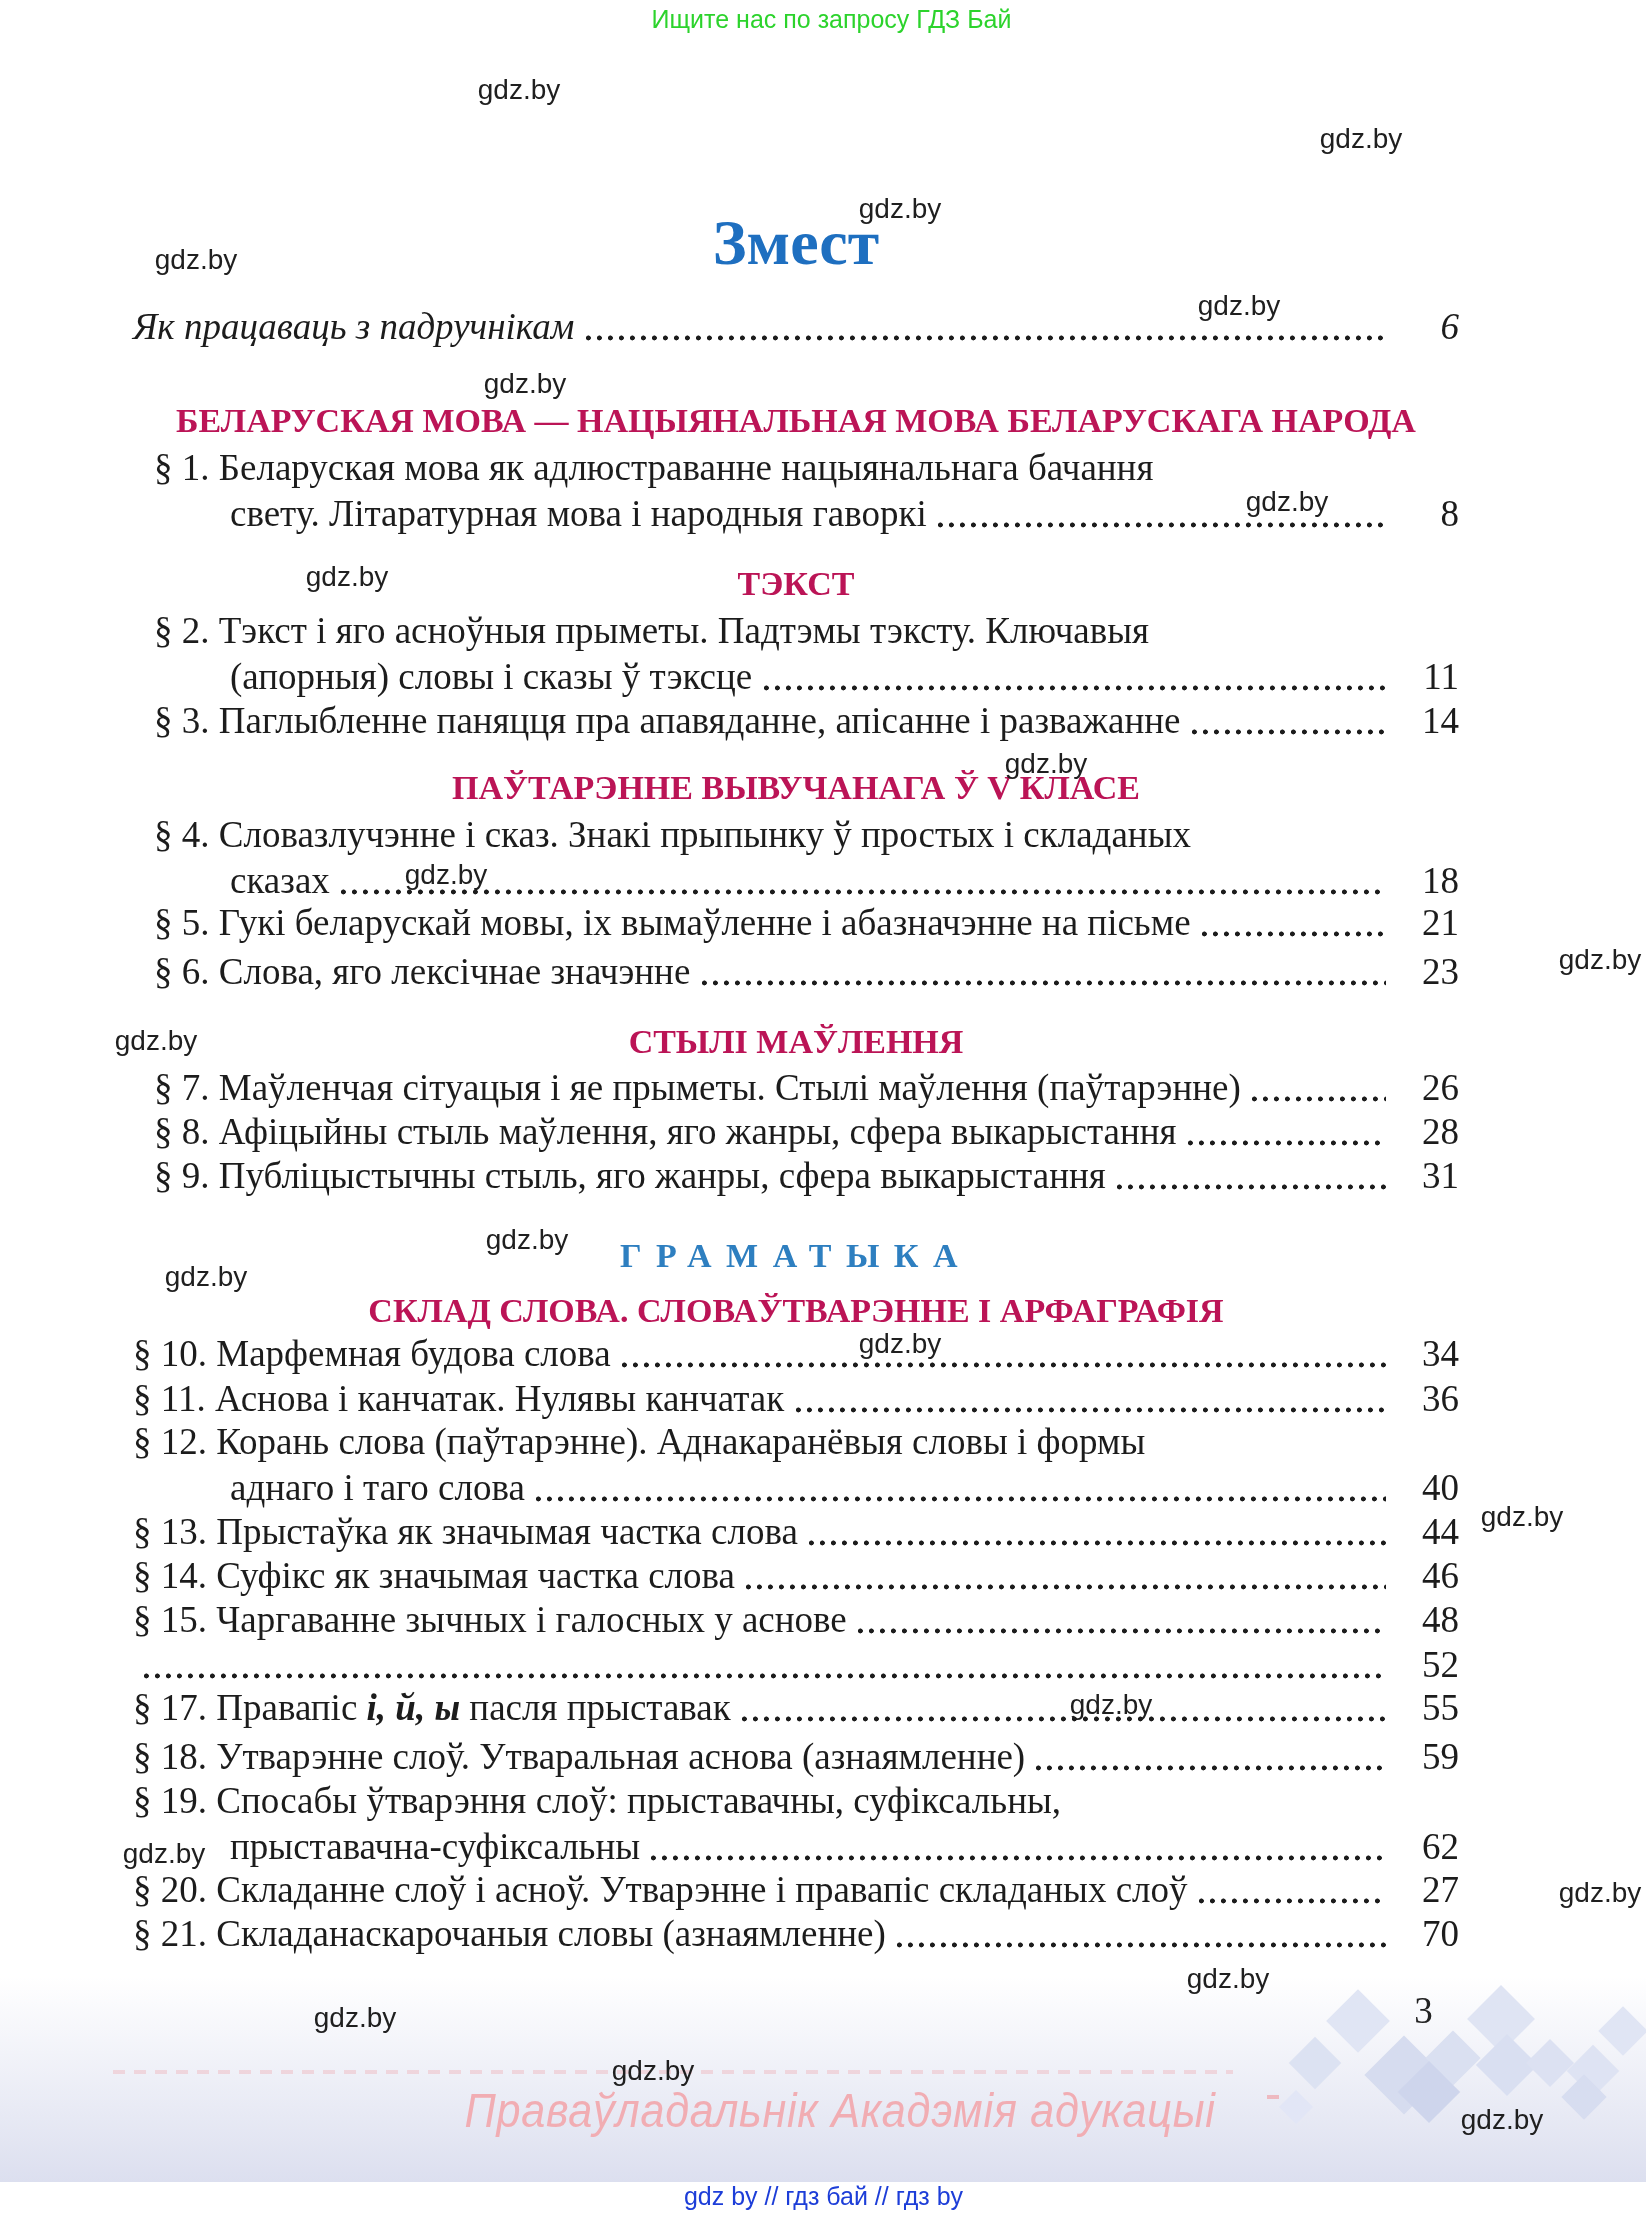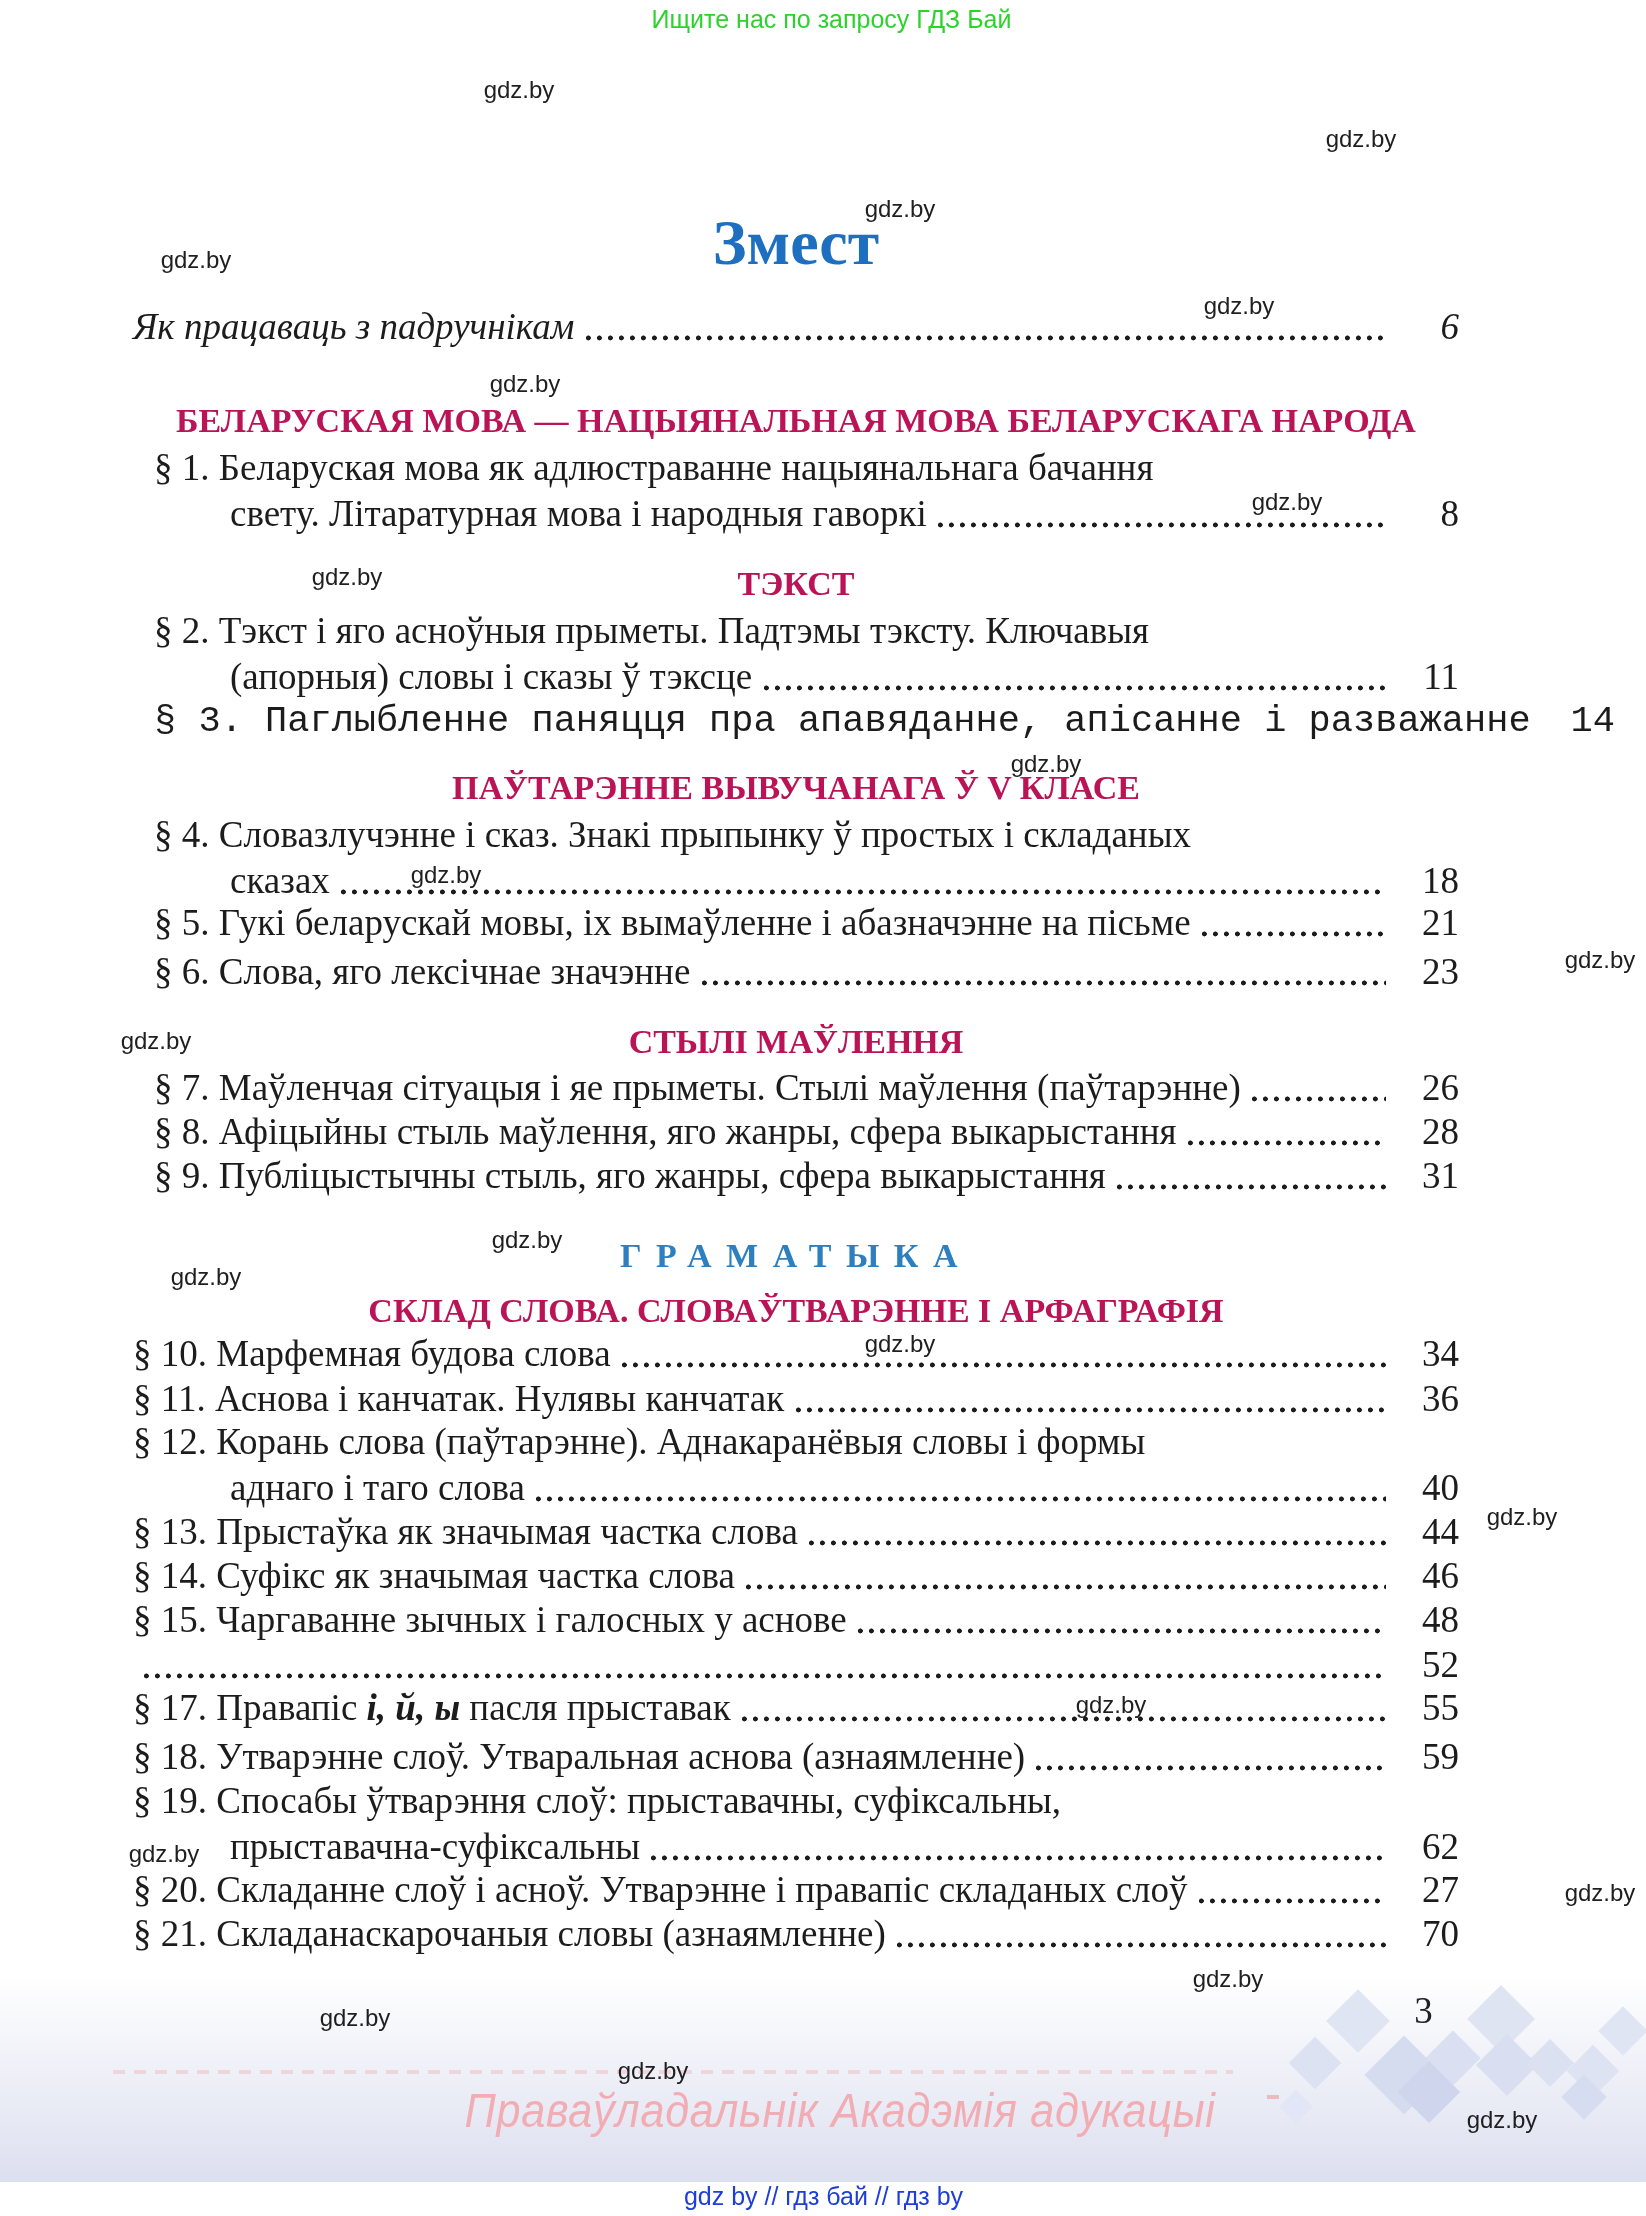--- a/index.html
+++ b/index.html
@@ -46,21 +46,21 @@
     flex:1 1 auto;min-width:0;height:9.7px;
     align-self:flex-end;
     margin:0 21px 7.3px 11.3px;
     background:radial-gradient(circle at 2.4px 4.8px, var(--ink,#1c1c1c) 2.1px, transparent 2.7px) left center / 11px 9.7px repeat-x;
   }
   .pg{min-width:52px;text-align:right;white-space:nowrap;}
   
   .wm{
     position:absolute;transform:translate(-50%,-50%);
     font-family:"Liberation Sans", sans-serif;
-    font-size:24px;color:#1f1f1f;white-space:nowrap;
+    font-size:28px;color:#1f1f1f;white-space:nowrap;
   }
   
   .band{position:absolute;left:0;width:100%;pointer-events:none;}
   .diamond{position:absolute;transform:translate(-50%,-50%) rotate(45deg);}
   .dashline{position:absolute;height:4px;
     background:repeating-linear-gradient(to right, var(--dash,#eeb4bb) 0 12px, transparent 12px 21px);}
   .page-number{
     position:absolute;top:1989px;left:1388px;width:71px;
     text-align:center;font-size:37px;color:#222222;
   }
@@ -126,21 +126,21 @@
       <div class="row" style="top: 608px;">
         <div class="line" style="padding-left: 21px;">
           <span class="txt">§ 2. Тэкст і яго асноўныя прыметы. Падтэмы тэксту. Ключавыя</span>
         </div>
         <div class="line" style="padding-left: 97px; align-items: center;">
           <span class="txt">(апорныя) словы і сказы ў тэксце</span>
           <span class="dots"></span>
           <span class="pg">11</span>
         </div>
       </div>
-      <div class="row" style="top: 698px; font-family: Liberation Mono, monospace;">
+      <div class="row" style="top: 698px;">
         <div class="line" style="padding-left: 21px;">
           <span class="txt">§ 3. Паглыбленне паняцця пра апавяданне, апісанне і разважанне</span>
           <span class="dots"></span>
           <span class="pg">14</span>
         </div>
       </div>
       <div class="row heading" style="top: 768px; color: rgb(187, 20, 86);">ПАЎТАРЭННЕ ВЫВУЧАНАГА Ў V КЛАСЕ</div>
       <div class="row" style="top: 812px;">
         <div class="line" style="padding-left: 21px;">
           <span class="txt">§ 4. Словазлучэнне і сказ. Знакі прыпынку ў простых і складаных</span>

